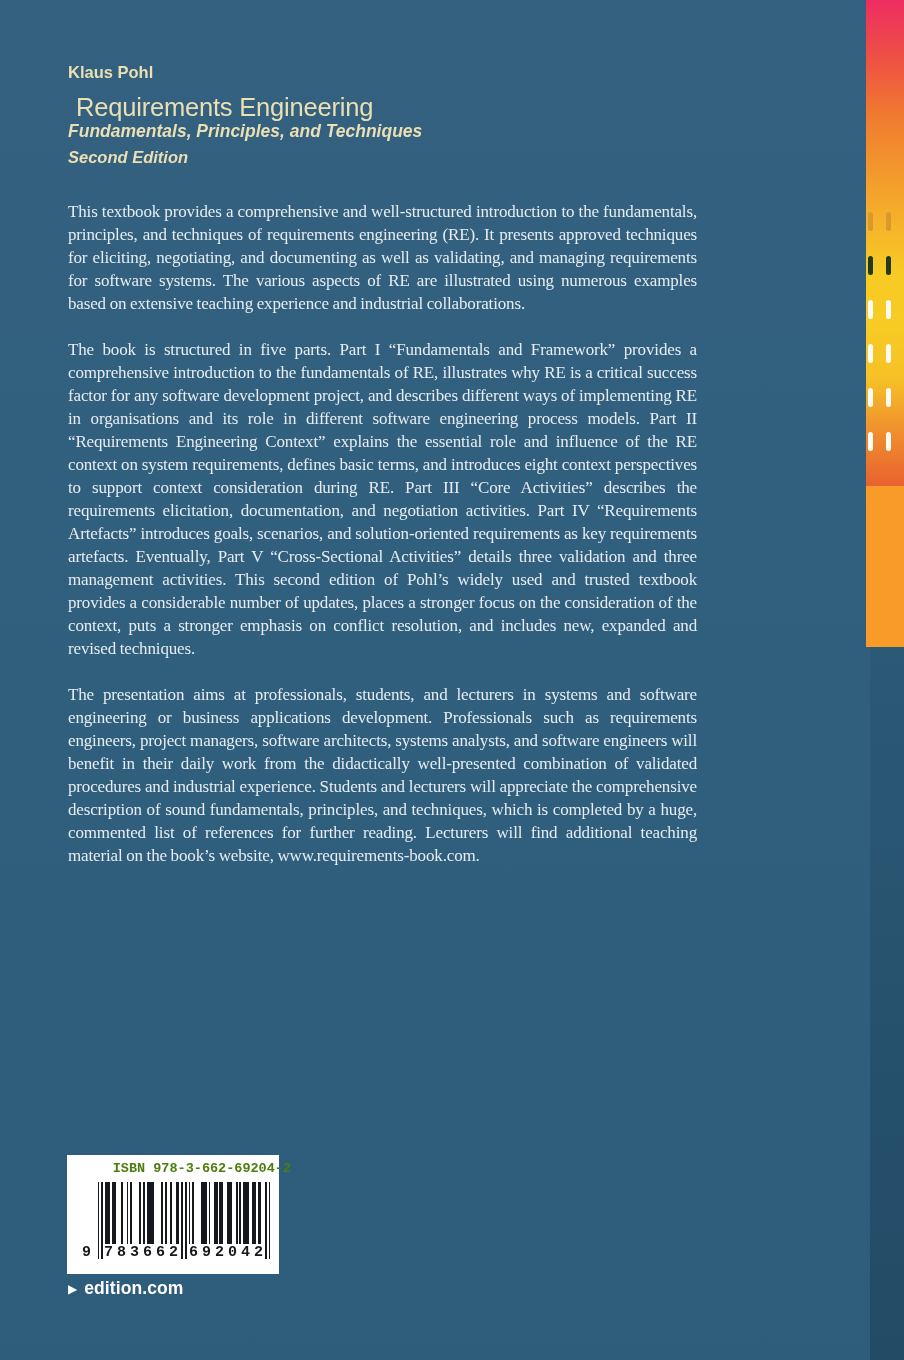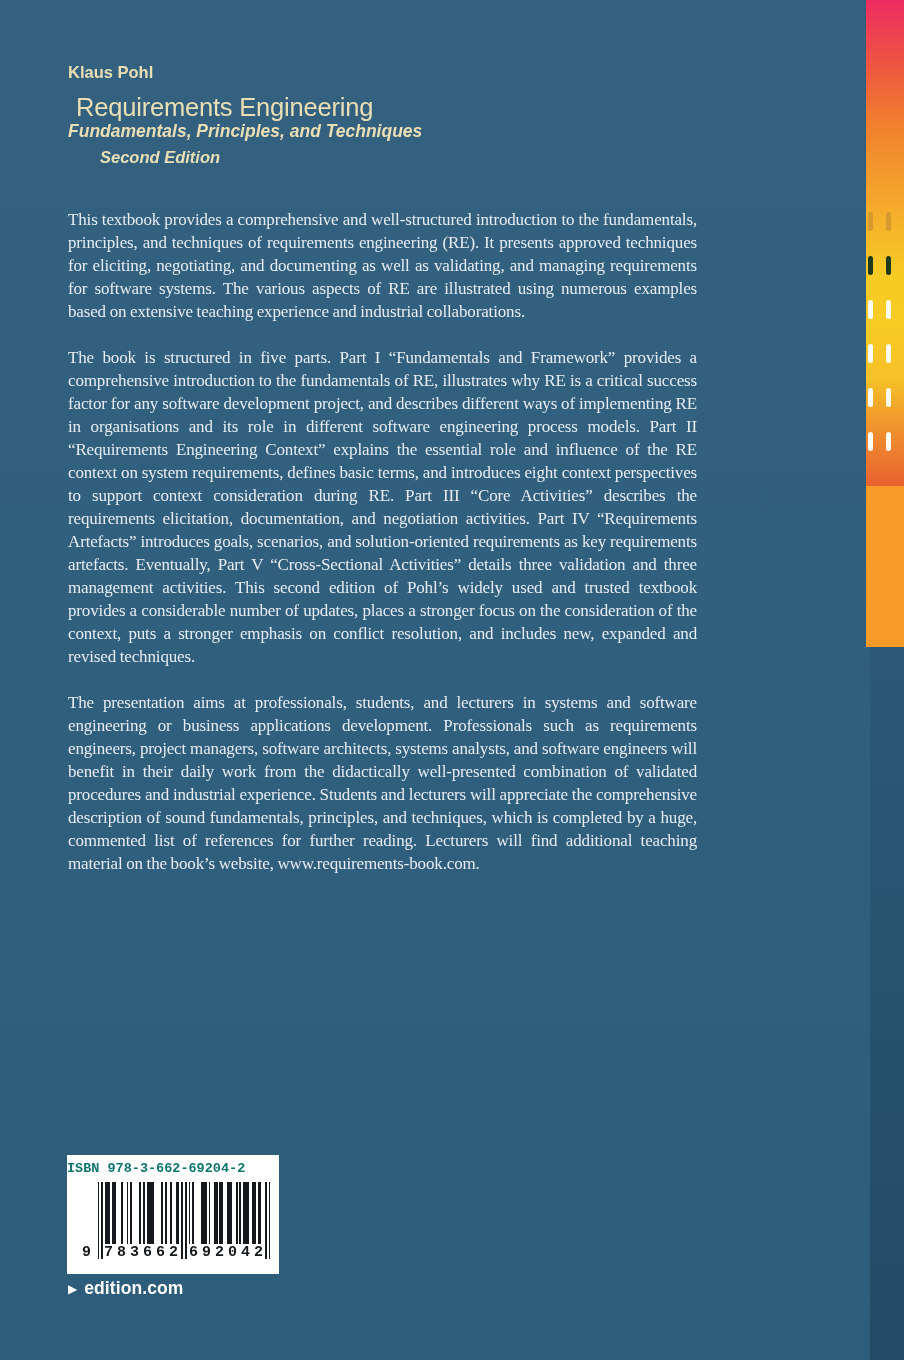--- a/index.html
+++ b/index.html
@@ -19,27 +19,27 @@
   .author{position:absolute;left:0;top:63px;font-size:16.5px;font-weight:700;white-space:nowrap;}
   .title{position:absolute;left:0;top:85px;margin:8px;font-size:25.5px;font-weight:400;letter-spacing:-0.2px;white-space:nowrap;}
   .subtitle{position:absolute;left:0;top:121px;font-size:17.5px;font-weight:700;white-space:nowrap;}
   .edition{position:absolute;left:0;top:148px;font-size:16.5px;font-weight:700;font-style:italic;white-space:nowrap;}
   
   .blurb{
     position:absolute;left:68px;top:196px;width:629px;
     font-family:"Liberation Serif",serif;font-size:17px;line-height:23px;
     letter-spacing:-0.15px;word-spacing:-0.4px;text-align:justify;
   }
-  .blurb p{margin:12px 0 23px 0;}
+  .blurb p{margin:4px 0 23px 0;}
   
   .barcode-box{position:absolute;left:67px;top:1155px;width:212px;height:119px;background:#ffffff;}
   .isbn-label{
-    position:absolute;left:0;top:6px;width:100%;text-align:left;
+    position:absolute;left:12px;top:6px;width:100%;text-align:right;
     font-family:"Liberation Mono",monospace;font-size:13.5px;font-weight:700;
-    color:#0f766e;letter-spacing:0px;white-space:nowrap;
+    color:#4d7c0f;letter-spacing:0px;white-space:nowrap;
   }
   .barcode-svg{position:absolute;left:30px;top:27px;}
   .bc-digits{
     position:absolute;top:89px;height:18px;
     font-family:"Liberation Mono",monospace;font-size:15px;font-weight:700;color:#15181c;
   }
   .bc-9{left:15px;width:12px;}
   .bc-g1{left:37px;width:74px;}
   .bc-g2{left:122px;width:74px;}
   .split-chars{display:flex;justify-content:space-between;}
@@ -71,21 +71,21 @@
         <div class="dash" style="left: 20px; top: 388px; background: rgb(252, 252, 244);"></div>
         <div class="dash" style="left: 2px; top: 432px; background: rgb(252, 252, 244);"></div>
         <div class="dash" style="left: 20px; top: 432px; background: rgb(252, 252, 244);"></div>
       </div>
   </div>
 
   <header>
     <div class="author" style="color: rgb(235, 223, 180);">Klaus Pohl</div>
     <h1 class="title" style="color: rgb(235, 223, 180);">Requirements Engineering</h1>
     <div class="subtitle" style="color: rgb(235, 223, 180); font-style: italic;">Fundamentals, Principles, and Techniques</div>
-    <div class="edition" style="color: rgb(235, 223, 180); margin-left: 32px;">Second Edition</div>
+    <div class="edition" style="color: rgb(235, 223, 180);">Second Edition</div>
   </header>
 
   <main class="blurb" style="color: rgb(231, 237, 242);">
     <p>This textbook provides a comprehensive and well-structured introduction to the fundamentals, principles, and techniques of requirements engineering (RE). It presents approved techniques for eliciting, negotiating, and documenting as well as validating, and managing requirements for software systems. The various aspects of RE are illustrated using numerous examples based on extensive teaching experience and industrial collaborations.</p>
     <p>The book is structured in five parts. Part I “Fundamentals and Framework” provides a comprehensive introduction to the fundamentals of RE, illustrates why RE is a critical success factor for any software development project, and describes different ways of implementing RE in organisations and its role in different software engineering process models. Part II “Requirements Engineering Context” explains the essential role and influence of the RE context on system requirements, defines basic terms, and introduces eight context perspectives to support context consideration during RE. Part III “Core Activities” describes the requirements elicitation, documentation, and negotiation activities. Part IV “Requirements Artefacts” introduces goals, scenarios, and solution-oriented requirements as key requirements artefacts. Eventually, Part V “Cross-Sectional Activities” details three validation and three management activities. This second edition of Pohl’s widely used and trusted textbook provides a considerable number of updates, places a stronger focus on the consideration of the context, puts a stronger emphasis on conflict resolution, and includes new, expanded and revised techniques.</p>
     <p>The presentation aims at professionals, students, and lecturers in systems and software engineering or business applications development. Professionals such as requirements engineers, project managers, software architects, systems analysts, and software engineers will benefit in their daily work from the didactically well-presented combination of validated procedures and industrial experience. Students and lecturers will appreciate the comprehensive description of sound fundamentals, principles, and techniques, which is completed by a huge, commented list of references for further reading. Lecturers will find additional teaching material on the book’s website, www.requirements-book.com.</p>
   </main>
 
   <div class="barcode-box">
     <div class="isbn-label">ISBN 978-3-662-69204-2</div>

